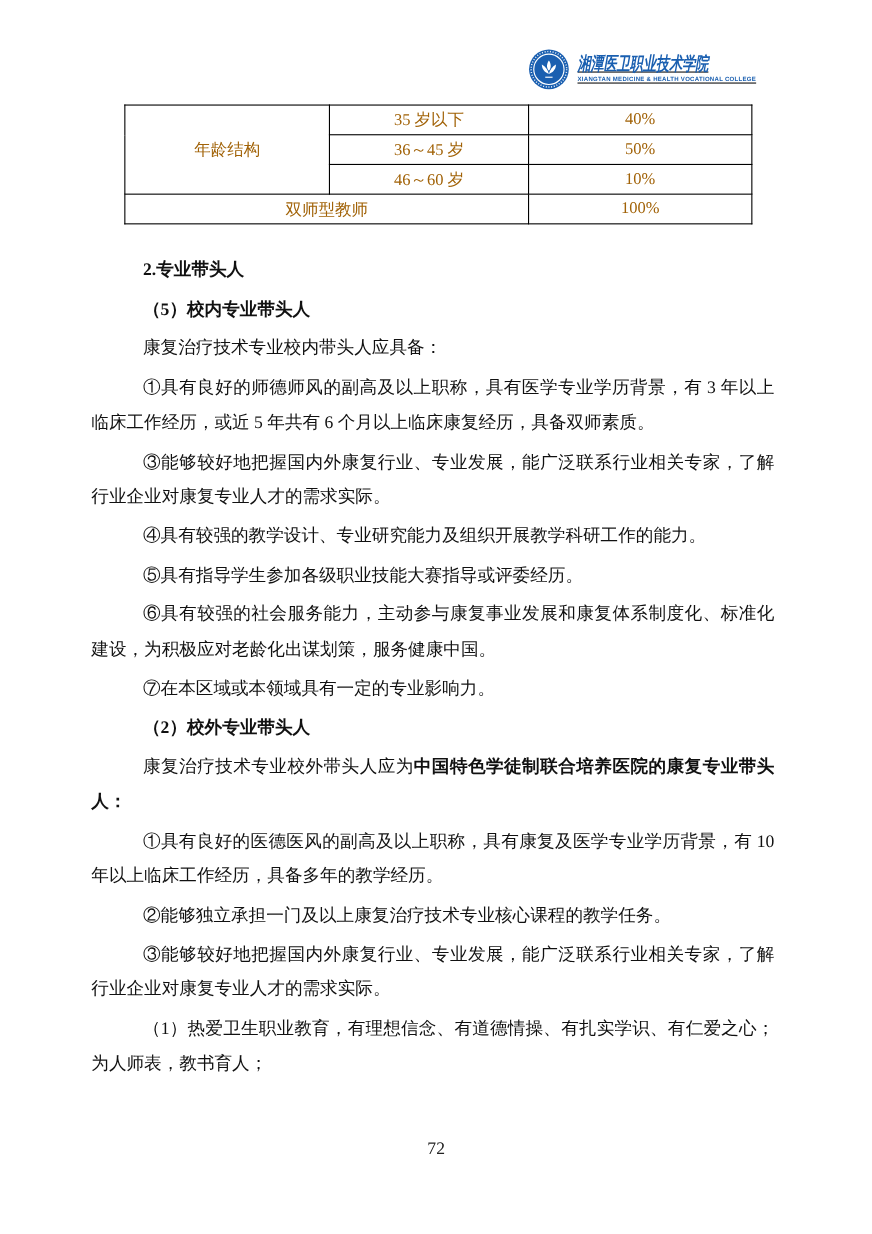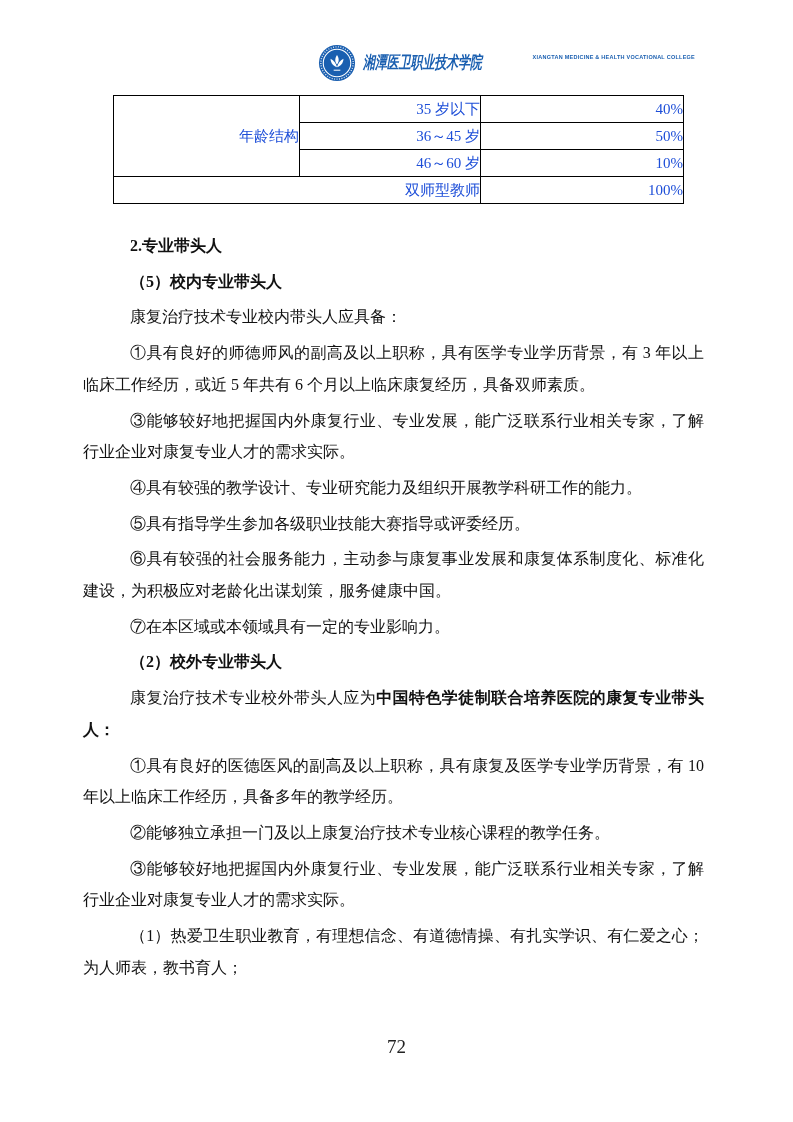--- a/index.html
+++ b/index.html
@@ -11,63 +11,63 @@
     color:#111;
     overflow:hidden;
   }
 
   
   .logo{
     position:absolute;top:44px;right:98px;
     display:flex;align-items:center;gap:7px;
   }
   .logo-emblem{display:block;}
-  .logo-text{display:flex;justify-content:space-between;}
+  .logo-text{display:flex;flex-direction:column;justify-content:space-between;text-decoration:underline;}
   .logo-zh{
     font-size:17px;font-weight:bold;font-style:italic;
     color:#1a5fb0;white-space:nowrap;letter-spacing:0px;
     transform:scaleX(.70);transform-origin:left center;
     line-height:20px;
   }
   .logo-en{
     font-size:5.5px;font-weight:bold;color:#1a5fb0;
     letter-spacing:.25px;white-space:nowrap;line-height:8px;
     font-family:"Liberation Sans","DejaVu Sans",sans-serif;
   }
 
   
   .doc-table{
     position:absolute;top:95px;left:113px;
     border-collapse:collapse;table-layout:fixed;
     width:570px;
   }
   .doc-table td{
     border:1px solid #000;
-    text-align:right;vertical-align:middle;
-    font-size:15px;color:#1d4ed8;
+    text-align:center;vertical-align:middle;
+    font-size:15px;color:#a16207;
     height:26px;padding:0;
   }
 
   
   .content{
     position:absolute;top:226px;left:79px;width:629px;
   }
   .para{
     margin:4px;padding:0;
     font-size:16px;line-height:31.7px;
     text-align:justify;text-indent:47px;
     color:#111;
   }
   .para.heading{font-weight:bold;}
   .para .bold{font-weight:bold;}
 
   
   .page-num{
     position:absolute;top:1036px;left:0;width:793px;
-    text-align:center;font-size:19px;color:#222;
+    text-align:center;font-size:16px;color:#222;
   }
 </style>
 </head>
 <body>
 
 <div class="page">
 
   <div class="logo">
     <svg class="logo-emblem" width="38" height="38" viewBox="0 0 40 40" aria-hidden="true">
       <circle cx="20" cy="20" r="19" fill="#1a5fb0"></circle>

